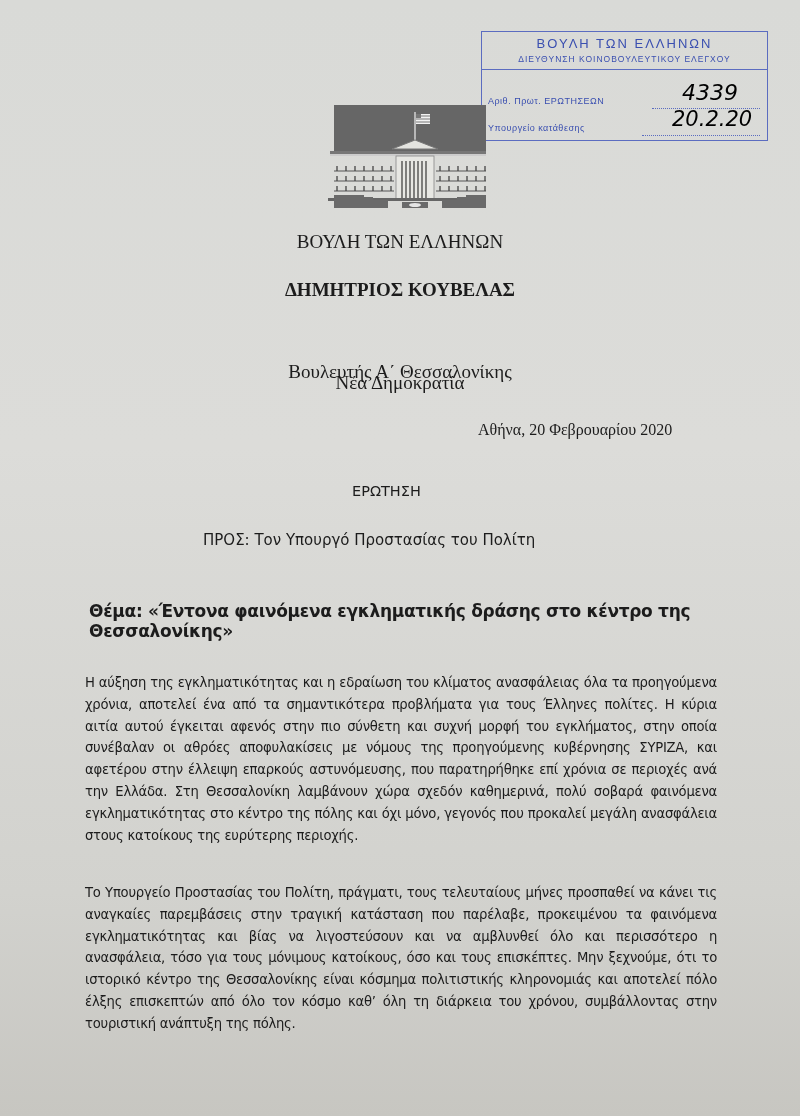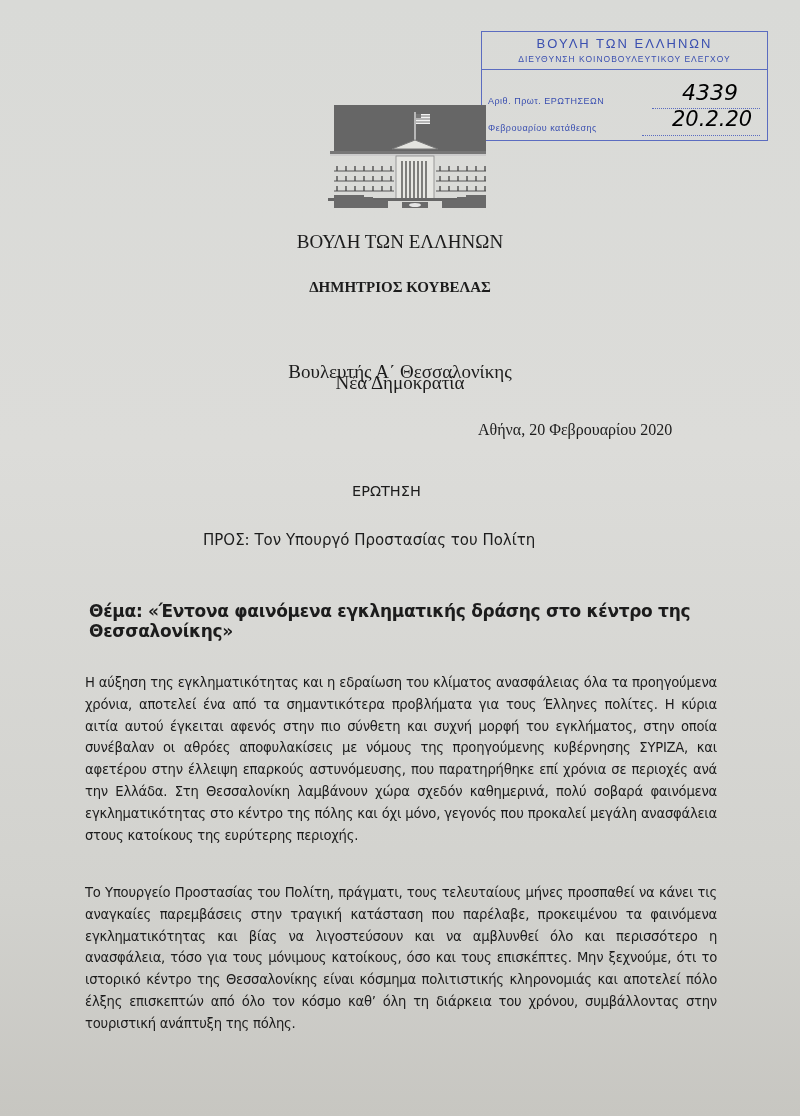--- a/index.html
+++ b/index.html
@@ -47,21 +47,21 @@
   .stamp .hand.h2 { left: 190px; top: 75px; font-size: 21px; }
 
   
   .emblem { position: absolute; left: 318px; top: 92px; width: 168px; height: 116px; }
 
   .center-line {
     position: absolute; left: 0; width: 800px; text-align: center;
     font-family: "Liberation Serif", serif;
   }
   .inst { top: 231px; font-size: 19px; }
-  .name { top: 279px; font-size: 15px; font-weight: bold; }
+  .name { top: 279px; font-size: 19px; font-weight: bold; }
   .role { top: 326px; font-size: 19px; margin-top: 35px; }
   .party { top: 372px; font-size: 19px; }
   .date {
     position: absolute; left: 478px; top: 421px;
     font-family: "Liberation Serif", serif; font-size: 16px;
   }
   .doc-type {
     position: absolute; left: 352px; top: 483px;
     font-family: "DejaVu Sans", sans-serif; font-size: 14.5px;
   }
@@ -87,21 +87,21 @@
 
 <div class="page">
 
   <div class="stamp">
     <div class="row1">ΒΟΥΛΗ ΤΩΝ ΕΛΛΗΝΩΝ</div>
     <div class="row2">ΔΙΕΥΘΥΝΣΗ ΚΟΙΝΟΒΟΥΛΕΥΤΙΚΟΥ ΕΛΕΓΧΟΥ</div>
     <div class="divider"></div>
     <div class="label l1">Αριθ. Πρωτ. ΕΡΩΤΗΣΕΩΝ</div>
     <div class="dots d1"></div>
     <div class="hand h1">4339</div>
-    <div class="label l2">Φεβρουαρίου κατάθεσης</div>
+    <div class="label l2">Υπουργείο κατάθεσης</div>
     <div class="dots d2"></div>
     <div class="hand h2">20.2.20</div>
   </div>
 
   <div class="emblem">
     <svg width="168" height="116" viewBox="0 0 168 116">
 
       <rect x="16" y="13" width="158" height="46" fill="#666"></rect>
 
       <line x1="97" y1="20" x2="97" y2="52" stroke="#eee" stroke-width="1.2"></line>

